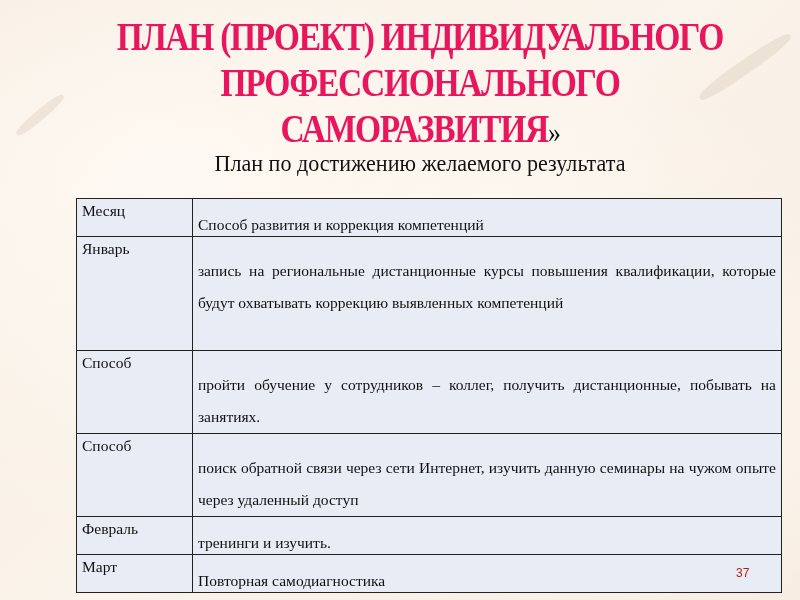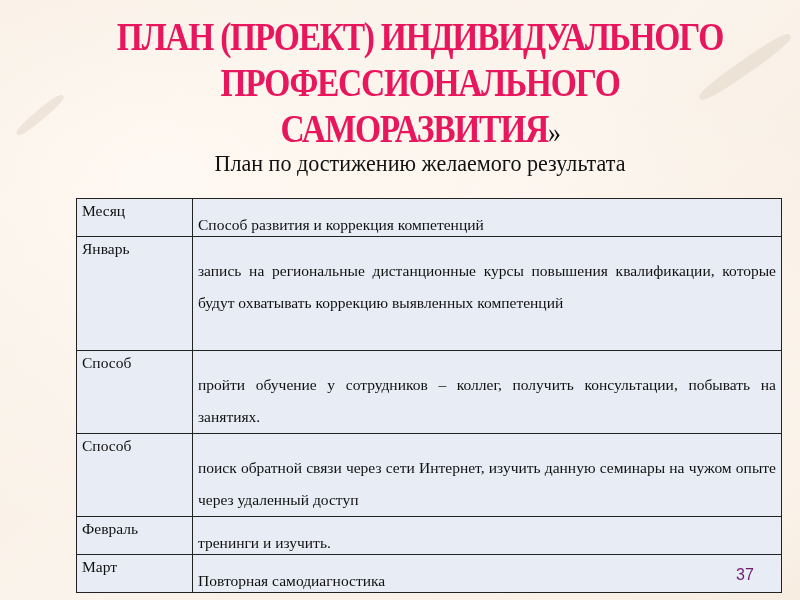--- a/index.html
+++ b/index.html
@@ -16,21 +16,21 @@
     font-size:39px;line-height:46px;letter-spacing:-1.5px;transform:scaleX(0.86);transform-origin:center top;}
   .title .quote{color:#111;font-weight:normal;font-size:30px;}
   .subtitle{position:absolute;left:0;width:840px;top:150px;text-align:center;
     font-size:24px;color:#111;transform:scaleX(0.92);}
   table{position:absolute;left:76px;top:198px;width:706px;border-collapse:collapse;
     font-size:15.5px;color:#111;}
   td{border:1.5px solid #222;background:#e8ecf4;vertical-align:top;padding:3px 5px 0 5px;}
   td.month{width:105px;}
   td.desc{text-align:justify;line-height:32px;padding-top:18px;}
   td.single{line-height:22px;padding-top:15px;}
-  .slide-num{position:absolute;left:736px;top:566px;font-family:"Liberation Sans", sans-serif;font-size:16px;color:#701a75;}
+  .slide-num{position:absolute;left:736px;top:566px;font-family:"Liberation Sans", sans-serif;font-size:12px;color:#b91c1c;}
 </style>
 </head>
 <body>
 
 <div class="deco" style="left:690px;top:60px;width:110px;height:14px;transform:rotate(-35deg);"></div>
 <div class="deco" style="left:10px;top:110px;width:60px;height:10px;transform:rotate(-40deg);"></div>
 
 <div class="title">
   <div>ПЛАН (ПРОЕКТ) ИНДИВИДУАЛЬНОГО</div>
   <div>ПРОФЕССИОНАЛЬНОГО</div>
@@ -44,21 +44,21 @@
       <tr style="height:27px;">
     <td class="month">Месяц</td>
     <td class="single">Способ развития и коррекция компетенций</td>
   </tr>
   <tr style="height:114px;">
     <td class="month">Январь</td>
     <td class="desc">запись на региональные дистанционные курсы повышения квалификации, которые будут охватывать коррекцию выявленных компетенций</td>
   </tr>
   <tr style="height:69px;">
     <td class="month">Способ</td>
-    <td class="desc">пройти обучение у сотрудников – коллег, получить консультации, побывать на занятиях.</td>
+    <td class="desc">пройти обучение у сотрудников – коллег, получить дистанционные, побывать на занятиях.</td>
   </tr>
   <tr style="height:72px;">
     <td class="month">Способ</td>
     <td class="desc">поиск обратной связи через сети Интернет, изучить данную семинары на чужом опыте через удаленный доступ</td>
   </tr>
   <tr style="height:28px;margin-left:24px;">
     <td class="month">Февраль</td>
     <td class="single">тренинги и изучить.</td>
   </tr>
   <tr style="height:28px;">

